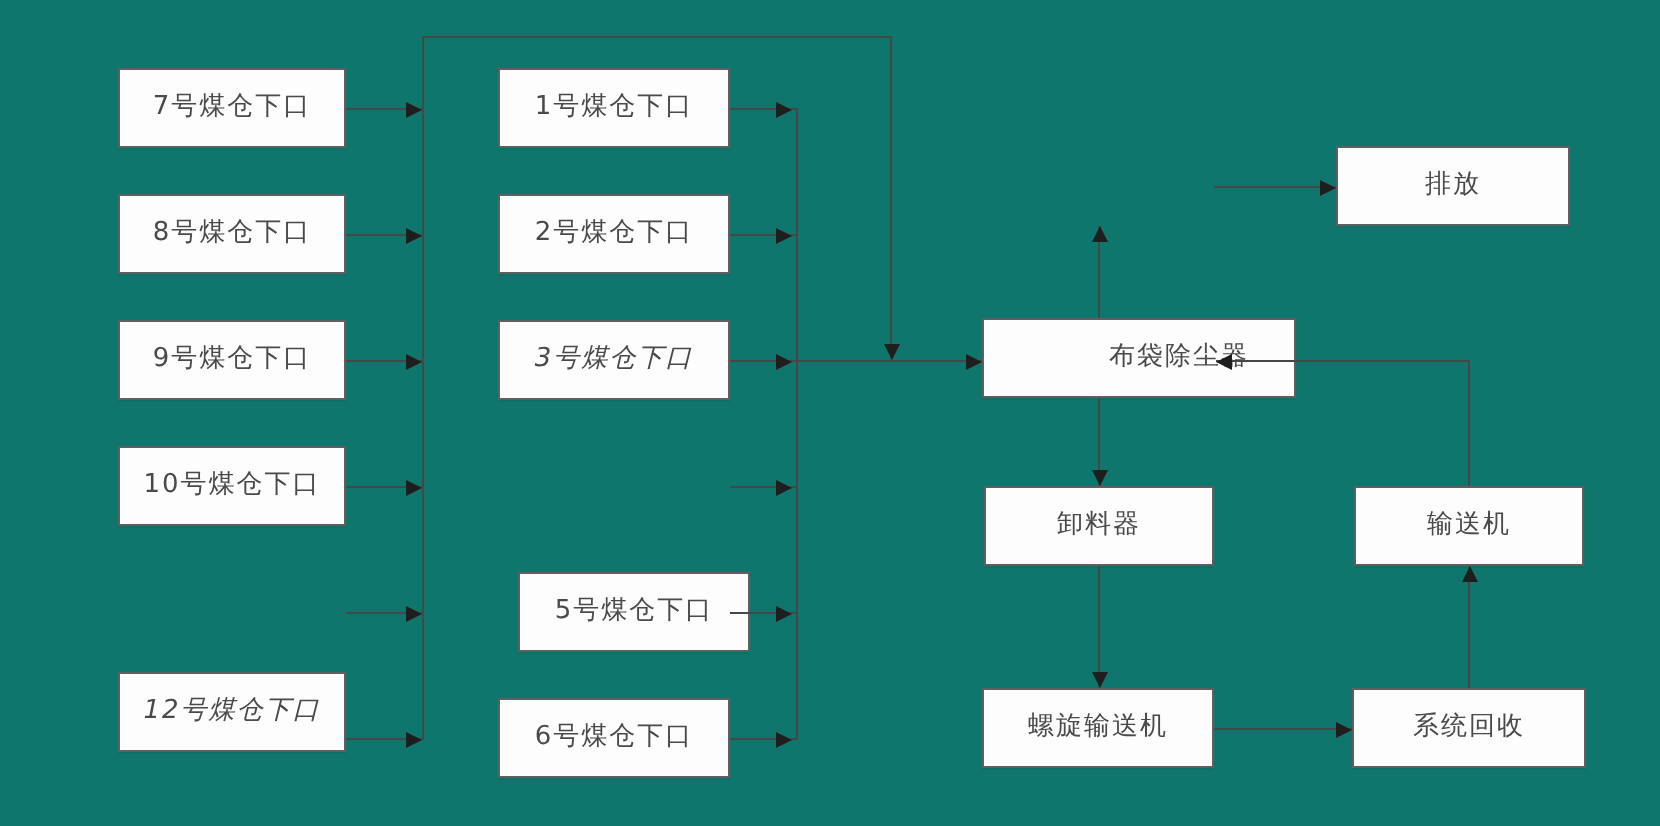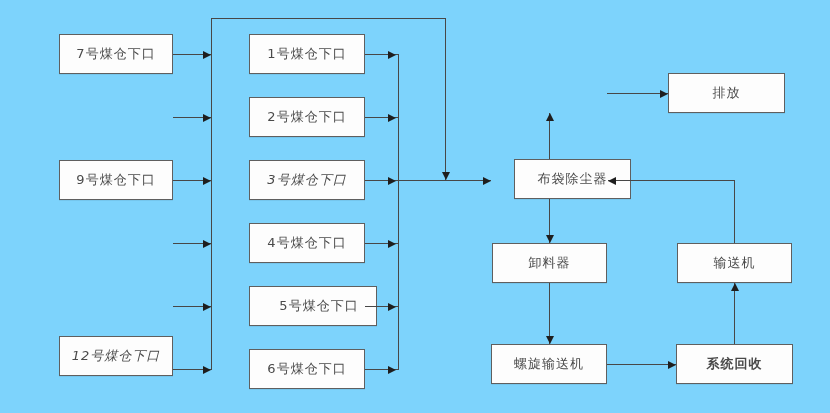--- a/index.html
+++ b/index.html
@@ -4,21 +4,21 @@
 <style>
   html,body{margin:0;padding:0;}
   body{
     background:#ffffff;
     font-family:"DejaVu Sans", sans-serif;
   }
   #canvas{
     position:relative;
     width:830px;
     height:413px;
-    background:#7dd3fc;
+    background:#0f766e;
     overflow:hidden;
   }
   .node{
     position:absolute;
     height:38px;
     border:1px solid #5f5f5f;
     background:#fdfdfd;
     color:#4a4a4a;
     font-size:13px;
     letter-spacing:1px;
@@ -55,36 +55,37 @@
     border-right:4px solid transparent;
     border-bottom:8px solid #1e1e1e;
   }
 </style>
 </head>
 <body>
 
 <div id="canvas">
 
   <div class="node" style="left:59px;top:34px;width:112px;">7号煤仓下口</div>
+  <div class="node" style="left:59px;top:97px;width:112px;">8号煤仓下口</div>
   <div class="node" style="left:59px;top:160px;width:112px;">9号煤仓下口</div>
+  <div class="node" style="left:59px;top:223px;width:112px;">10号煤仓下口</div>
   <div class="node" style="left:59px;top:336px;width:112px;font-style:italic;">12号煤仓下口</div>
 
   <div class="node" style="left:249px;top:34px;width:114px;">1号煤仓下口</div>
   <div class="node" style="left:249px;top:97px;width:114px;text-align:center;">2号煤仓下口</div>
   <div class="node" style="left:249px;top:160px;width:114px;font-style:italic;">3号煤仓下口</div>
-  <div class="node" style="left:249px;top:223px;width:114px;">4号煤仓下口</div>
-  <div class="node" style="left:249px;top:286px;width:114px;padding-left:12px;">5号煤仓下口</div>
+  <div class="node" style="left:259px;top:286px;width:114px;">5号煤仓下口</div>
   <div class="node" style="left:249px;top:349px;width:114px;">6号煤仓下口</div>
 
   <div class="node" style="left:668px;top:73px;width:115px;">排放</div>
-  <div class="node" style="left:514px;top:159px;width:115px;">布袋除尘器</div>
+  <div class="node" style="left:491px;top:159px;width:115px;padding-left:40px;">布袋除尘器</div>
   <div class="node" style="left:492px;top:243px;width:113px;">卸料器</div>
   <div class="node" style="left:491px;top:344px;width:114px;">螺旋输送机</div>
   <div class="node" style="left:677px;top:243px;width:113px;">输送机</div>
-  <div class="node" style="left:676px;top:344px;width:115px;font-weight:bold;">系统回收</div>
+  <div class="node" style="left:676px;top:344px;width:115px;">系统回收</div>
 
 <div class="line" style="left: 211px; top: 18px; width: 1px; height: 352px;"></div>
     <div class="line" style="left: 211px; top: 18px; width: 235px; height: 1px;"></div>
     <div class="line" style="left: 445px; top: 18px; width: 1px; height: 162px;"></div>
     <div class="line" style="left: 365px; top: 180px; width: 126px; height: 1px;"></div>
     <div class="line" style="left: 398px; top: 54px; width: 1px; height: 316px;"></div>
     <div class="line" style="left: 607px; top: 93px; width: 61px; height: 1px;"></div>
     <div class="line" style="left: 549px; top: 113px; width: 1px; height: 46px;"></div>
     <div class="line" style="left: 549px; top: 199px; width: 1px; height: 44px;"></div>
     <div class="line" style="left: 549px; top: 283px; width: 1px; height: 61px;"></div>

